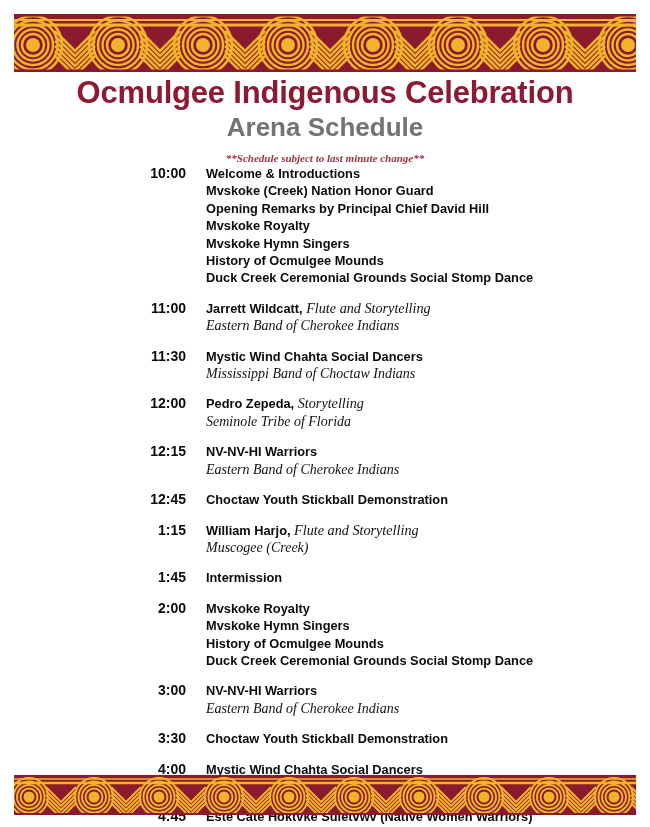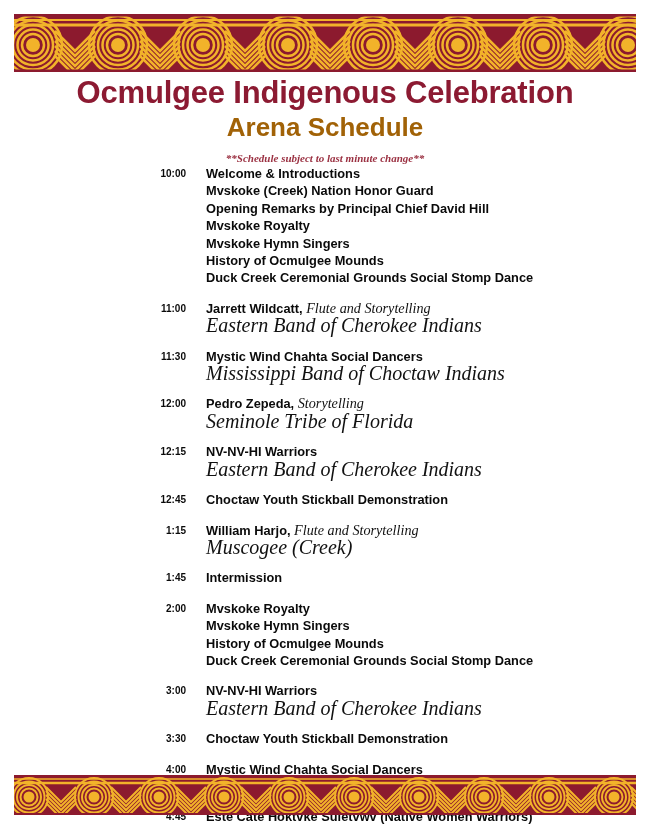--- a/index.html
+++ b/index.html
@@ -61,21 +61,21 @@
     line-height: 34px;
     letter-spacing: -0.2px;
     color: #8C1A32;
     margin: 0;
   }
   .sub-title {
     font-family: "Liberation Sans", sans-serif;
     font-weight: bold;
     font-size: 26px;
     line-height: 30px;
-    color: #a16207;
+    color: #737373;
     margin: 2px 0 0 0;
   }
   .note {
     font-family: "Liberation Serif", serif;
     font-style: italic;
     font-weight: bold;
     font-size: 11px;
     line-height: 14px;
     color: #9B3142;
     margin: 9px 0 4px 0;
@@ -99,21 +99,21 @@
     font-size: 0;
     line-height: 0;
   }
   td.time-cell {
     width: 186px;
     text-align: right;
     padding-right: 18px;
     box-sizing: border-box;
     font-family: "Liberation Sans", sans-serif;
     font-weight: bold;
-    font-size: 10px;
+    font-size: 14px;
     line-height: 17.4px;
     color: #0a0a0a;
     white-space: nowrap;
   }
   td.detail-cell {
     padding-left: 0;
   }
   .line {
     font-family: "Liberation Sans", sans-serif;
     font-weight: bold;
@@ -128,21 +128,21 @@
     font-style: italic;
     font-weight: normal;
     font-size: 14.2px;
     color: #111111;
     margin-top: 36px;
   }
   .line.affiliation {
     font-family: "Liberation Serif", serif;
     font-style: italic;
     font-weight: normal;
-    font-size: 20px;
+    font-size: 14px;
     line-height: 17.4px;
     color: #111111;
   }
 </style>
 </head>
 <body>
 
 <div class="page">
 
   <div class="border-strip top">

